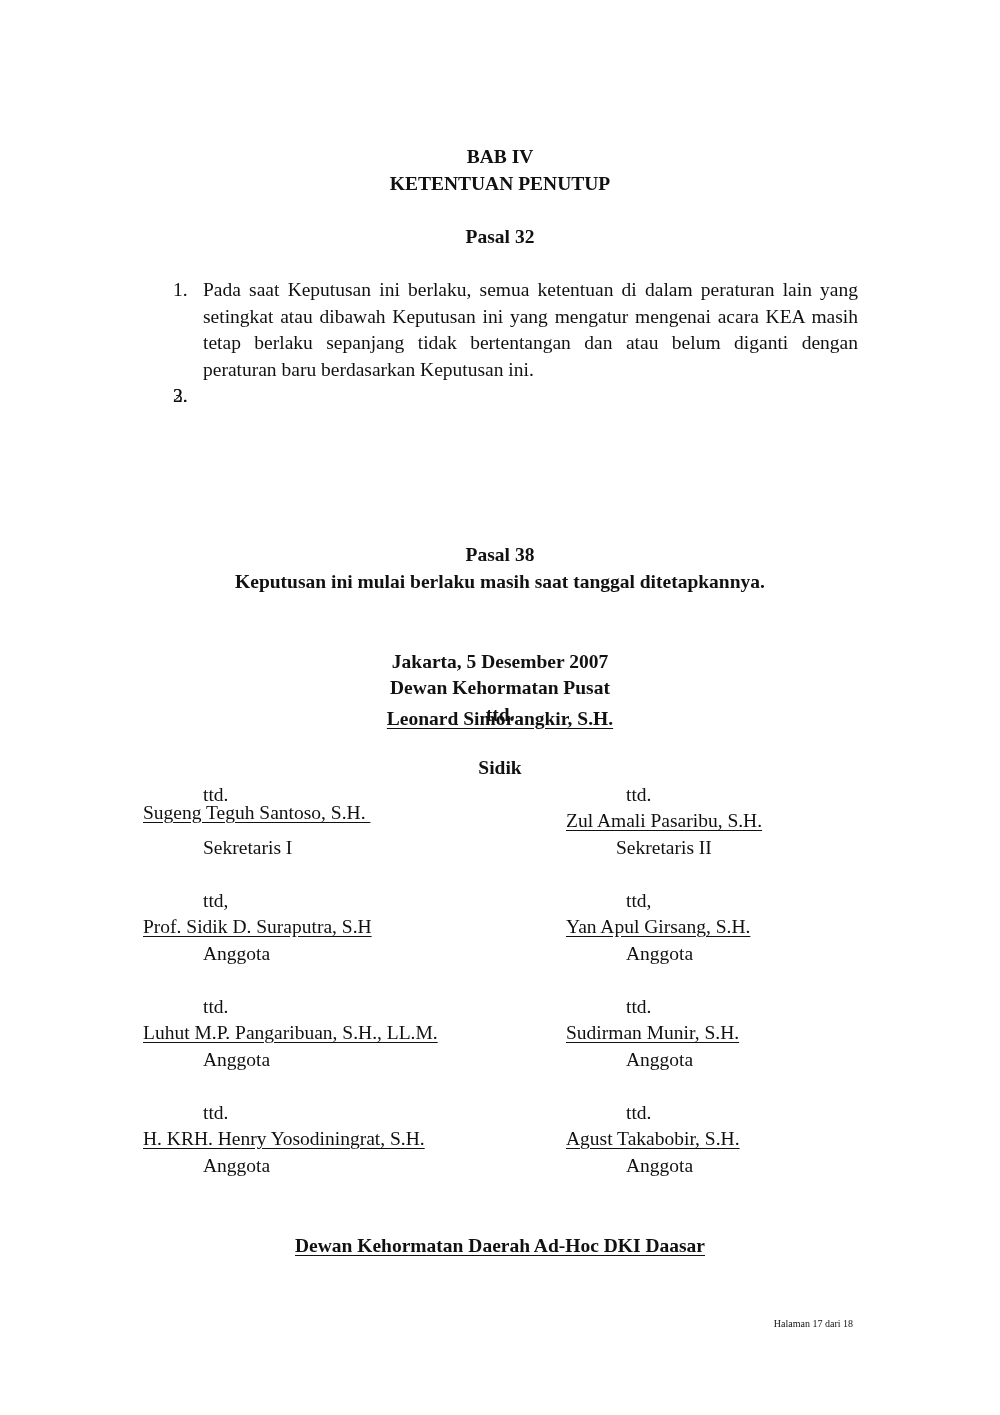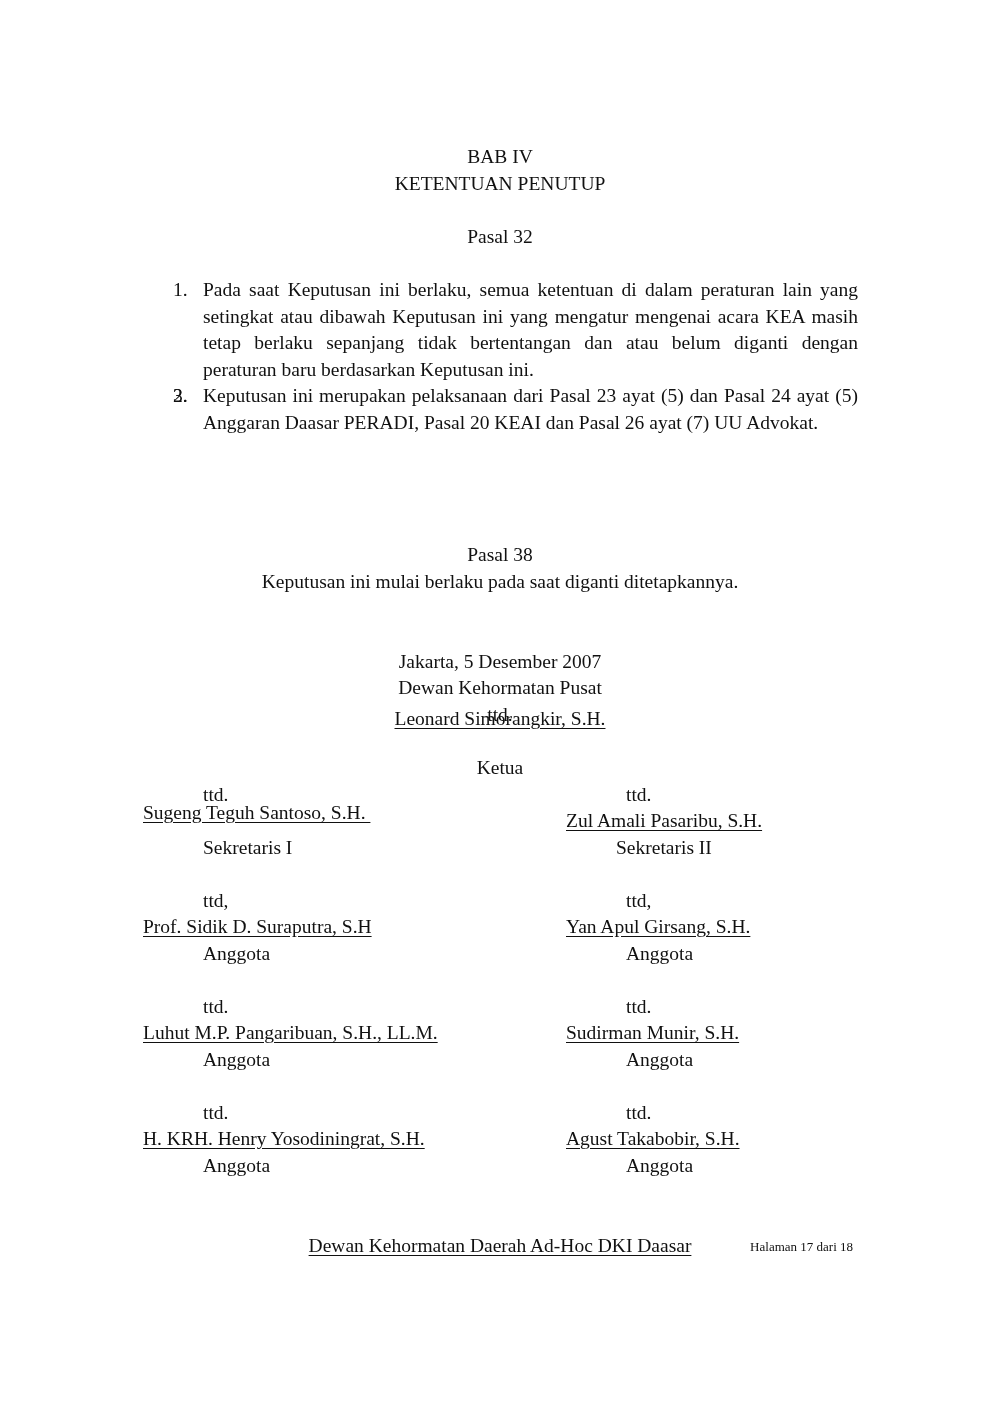--- a/index.html
+++ b/index.html
@@ -1,55 +1,54 @@
 <!DOCTYPE html>
 <html><head>
 <meta charset="utf-8">
 <style>
   html, body { margin:0; padding:0; background:#ffffff; }
   body { width:1000px; height:1415px; position:relative; overflow:hidden;
          font-family:"Liberation Serif", "DejaVu Serif", serif; color:#111; }
   .t { position:absolute; font-size:19.5px; line-height:26.5px; white-space:nowrap; }
-  .center { left:0; width:1000px; text-align:center; }
+  .center { left:0; width:1000px; text-align:center;font-weight:bold; }
   .u { text-decoration:underline; text-underline-offset:3px; }
   .para { position:absolute; left:143px; width:715px; font-size:19.5px; line-height:26.5px; }
   .item { position:relative; padding-left:60px; text-align:justify; text-align-last:left; }
   .item .num { position:absolute; left:30px; top:0; }
-  .pagenum { position:absolute; right:147px; top:1239px; font-size:13px; }
+  .pagenum { position:absolute; right:147px; top:1318px; font-size:10px; }
 </style>
 </head>
 <body>
 
 <div class="t center" style="top:144px">BAB IV</div>
 <div class="t center" style="top:171px">KETENTUAN PENUTUP</div>
 
 <div class="t center" style="top:224px">Pasal 32</div>
 
 <div class="para" style="top:277px">
   <div class="item">
     <span class="num">1.</span>
     <span>Pada saat Keputusan ini berlaku, semua ketentuan di dalam peraturan lain yang setingkat atau dibawah Keputusan ini yang mengatur mengenai acara KEA masih tetap berlaku sepanjang tidak bertentangan dan atau belum diganti dengan peraturan baru berdasarkan Keputusan ini.</span>
   </div>
   <div class="item">
     <span class="num">2.</span>
   </div>
   <div class="item">
     <span class="num">3.</span>
-    <span>Keputusan ini merupakan pelaksanaan dari Pasal 23 ayat (5) dan Pasal 24 ayat (5) Anggaran Daasar PERADI, Pasal 20 KEAI dan Pasal 26 ayat (7) UU Advokat.</span>
   </div>
 </div>
 
 <div class="t center" style="top:542px">Pasal 38</div>
-<div class="t center" style="top:569px">Keputusan ini mulai berlaku pada saat diganti ditetapkannya.</div>
+<div class="t center" style="top:569px">Keputusan ini mulai berlaku masih saat tanggal ditetapkannya.</div>
 
 <div class="t center" style="top:649px">Jakarta, 5 Desember 2007</div>
 <div class="t center" style="top:675px">Dewan Kehormatan Pusat</div>
 <div class="t center" style="top:702px">ttd.</div>
 <div class="t center" style="top:706px"><span class="u">Leonard Simorangkir, S.H.</span></div>
-<div class="t center" style="top:755px">Ketua</div>
+<div class="t center" style="top:755px">Sidik</div>
 
 <div>
   <div class="t" style="left:203px;top:782px">ttd.</div>
   <div class="t u" style="left:143px;top:800px;white-space:pre">Sugeng Teguh Santoso, S.H. </div>
   <div class="t" style="left:203px;top:835px">Sekretaris I</div>
 </div>
 <div>
   <div class="t" style="left:626px;top:782px">ttd.</div>
   <div class="t u" style="left:566px;top:808px">Zul Amali Pasaribu, S.H.</div>
   <div class="t" style="left:616px;top:835px">Sekretaris II</div>

